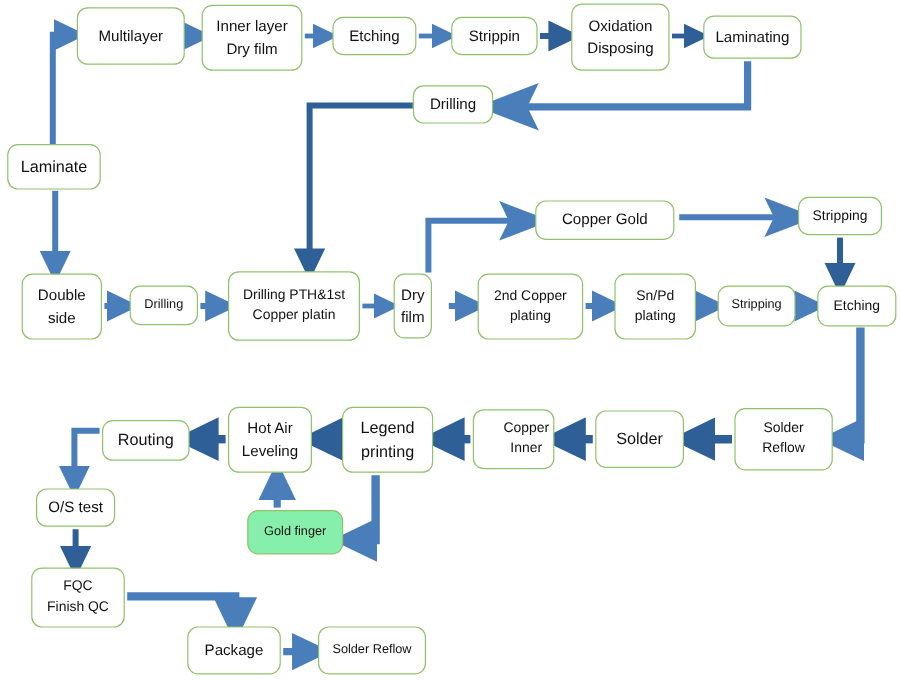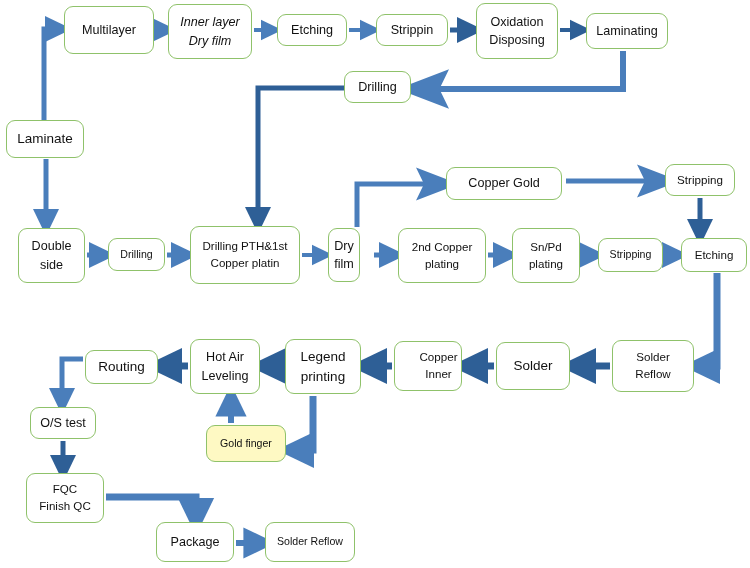--- a/index.html
+++ b/index.html
@@ -184,21 +184,21 @@
     </g>
   </svg>
 
   <div id="nodes">
       <div class="node fs14" style="left: 6px; top: 120px; width: 78px; height: 38px; border-color: rgb(143, 194, 106); background: rgb(255, 255, 255); color: rgb(17, 17, 17);">
         <span class="ln">Laminate</span>
       </div>
       <div class="node fs13" style="left: 64px; top: 6px; width: 90px; height: 48px; border-color: rgb(143, 194, 106); background: rgb(255, 255, 255); color: rgb(17, 17, 17);">
         <span class="ln">Multilayer</span>
       </div>
-      <div class="node fs13" style="left: 168px; top: 4px; width: 84px; height: 55px; border-color: rgb(143, 194, 106); background: rgb(255, 255, 255); color: rgb(17, 17, 17); font-style: italic;">
+      <div class="node fs13" style="left: 168px; top: 4px; width: 84px; height: 55px; border-color: rgb(143, 194, 106); background: rgb(255, 255, 255); color: rgb(17, 17, 17);">
         <span class="ln">Inner layer</span>
         <span class="ln">Dry film</span>
       </div>
       <div class="node fs13" style="left: 277px; top: 14px; width: 70px; height: 32px; border-color: rgb(143, 194, 106); background: rgb(255, 255, 255); color: rgb(17, 17, 17);">
         <span class="ln">Etching</span>
       </div>
       <div class="node fs13" style="left: 376px; top: 14px; width: 72px; height: 32px; border-color: rgb(143, 194, 106); background: rgb(255, 255, 255); color: rgb(17, 17, 17);">
         <span class="ln">Strippin</span>
       </div>
       <div class="node fs13" style="left: 476px; top: 3px; width: 82px; height: 56px; border-color: rgb(143, 194, 106); background: rgb(255, 255, 255); color: rgb(17, 17, 17);">
@@ -264,21 +264,21 @@
       <div class="node fs13" style="left: 190px; top: 339px; width: 70px; height: 55px; border-color: rgb(143, 194, 106); background: rgb(255, 255, 255); color: rgb(17, 17, 17);">
         <span class="ln">Hot Air</span>
         <span class="ln">Leveling</span>
       </div>
       <div class="node fs14" style="left: 85px; top: 350px; width: 73px; height: 34px; border-color: rgb(143, 194, 106); background: rgb(255, 255, 255); color: rgb(17, 17, 17);">
         <span class="ln">Routing</span>
       </div>
       <div class="node fs13" style="left: 30px; top: 407px; width: 66px; height: 32px; border-color: rgb(143, 194, 106); background: rgb(255, 255, 255); color: rgb(17, 17, 17);">
         <span class="ln">O/S test</span>
       </div>
-      <div class="node fs11" style="left: 206px; top: 425px; width: 80px; height: 37px; border-color: rgb(143, 194, 106); background: #fef9c3; color: rgb(17, 17, 17);">
+      <div class="node fs11" style="left: 206px; top: 425px; width: 80px; height: 37px; border-color: rgb(143, 194, 106); background: #86efac; color: rgb(17, 17, 17);">
         <span class="ln">Gold finger</span>
       </div>
       <div class="node fs12" style="left: 26px; top: 473px; width: 78px; height: 50px; border-color: rgb(143, 194, 106); background: rgb(255, 255, 255); color: rgb(17, 17, 17);">
         <span class="ln">FQC</span>
         <span class="ln">Finish QC</span>
       </div>
       <div class="node fs13" style="left: 156px; top: 522px; width: 78px; height: 40px; border-color: rgb(143, 194, 106); background: rgb(255, 255, 255); color: rgb(17, 17, 17);">
         <span class="ln">Package</span>
       </div>
       <div class="node fs11" style="left: 265px; top: 522px; width: 90px; height: 40px; border-color: rgb(143, 194, 106); background: rgb(255, 255, 255); color: rgb(17, 17, 17);">

